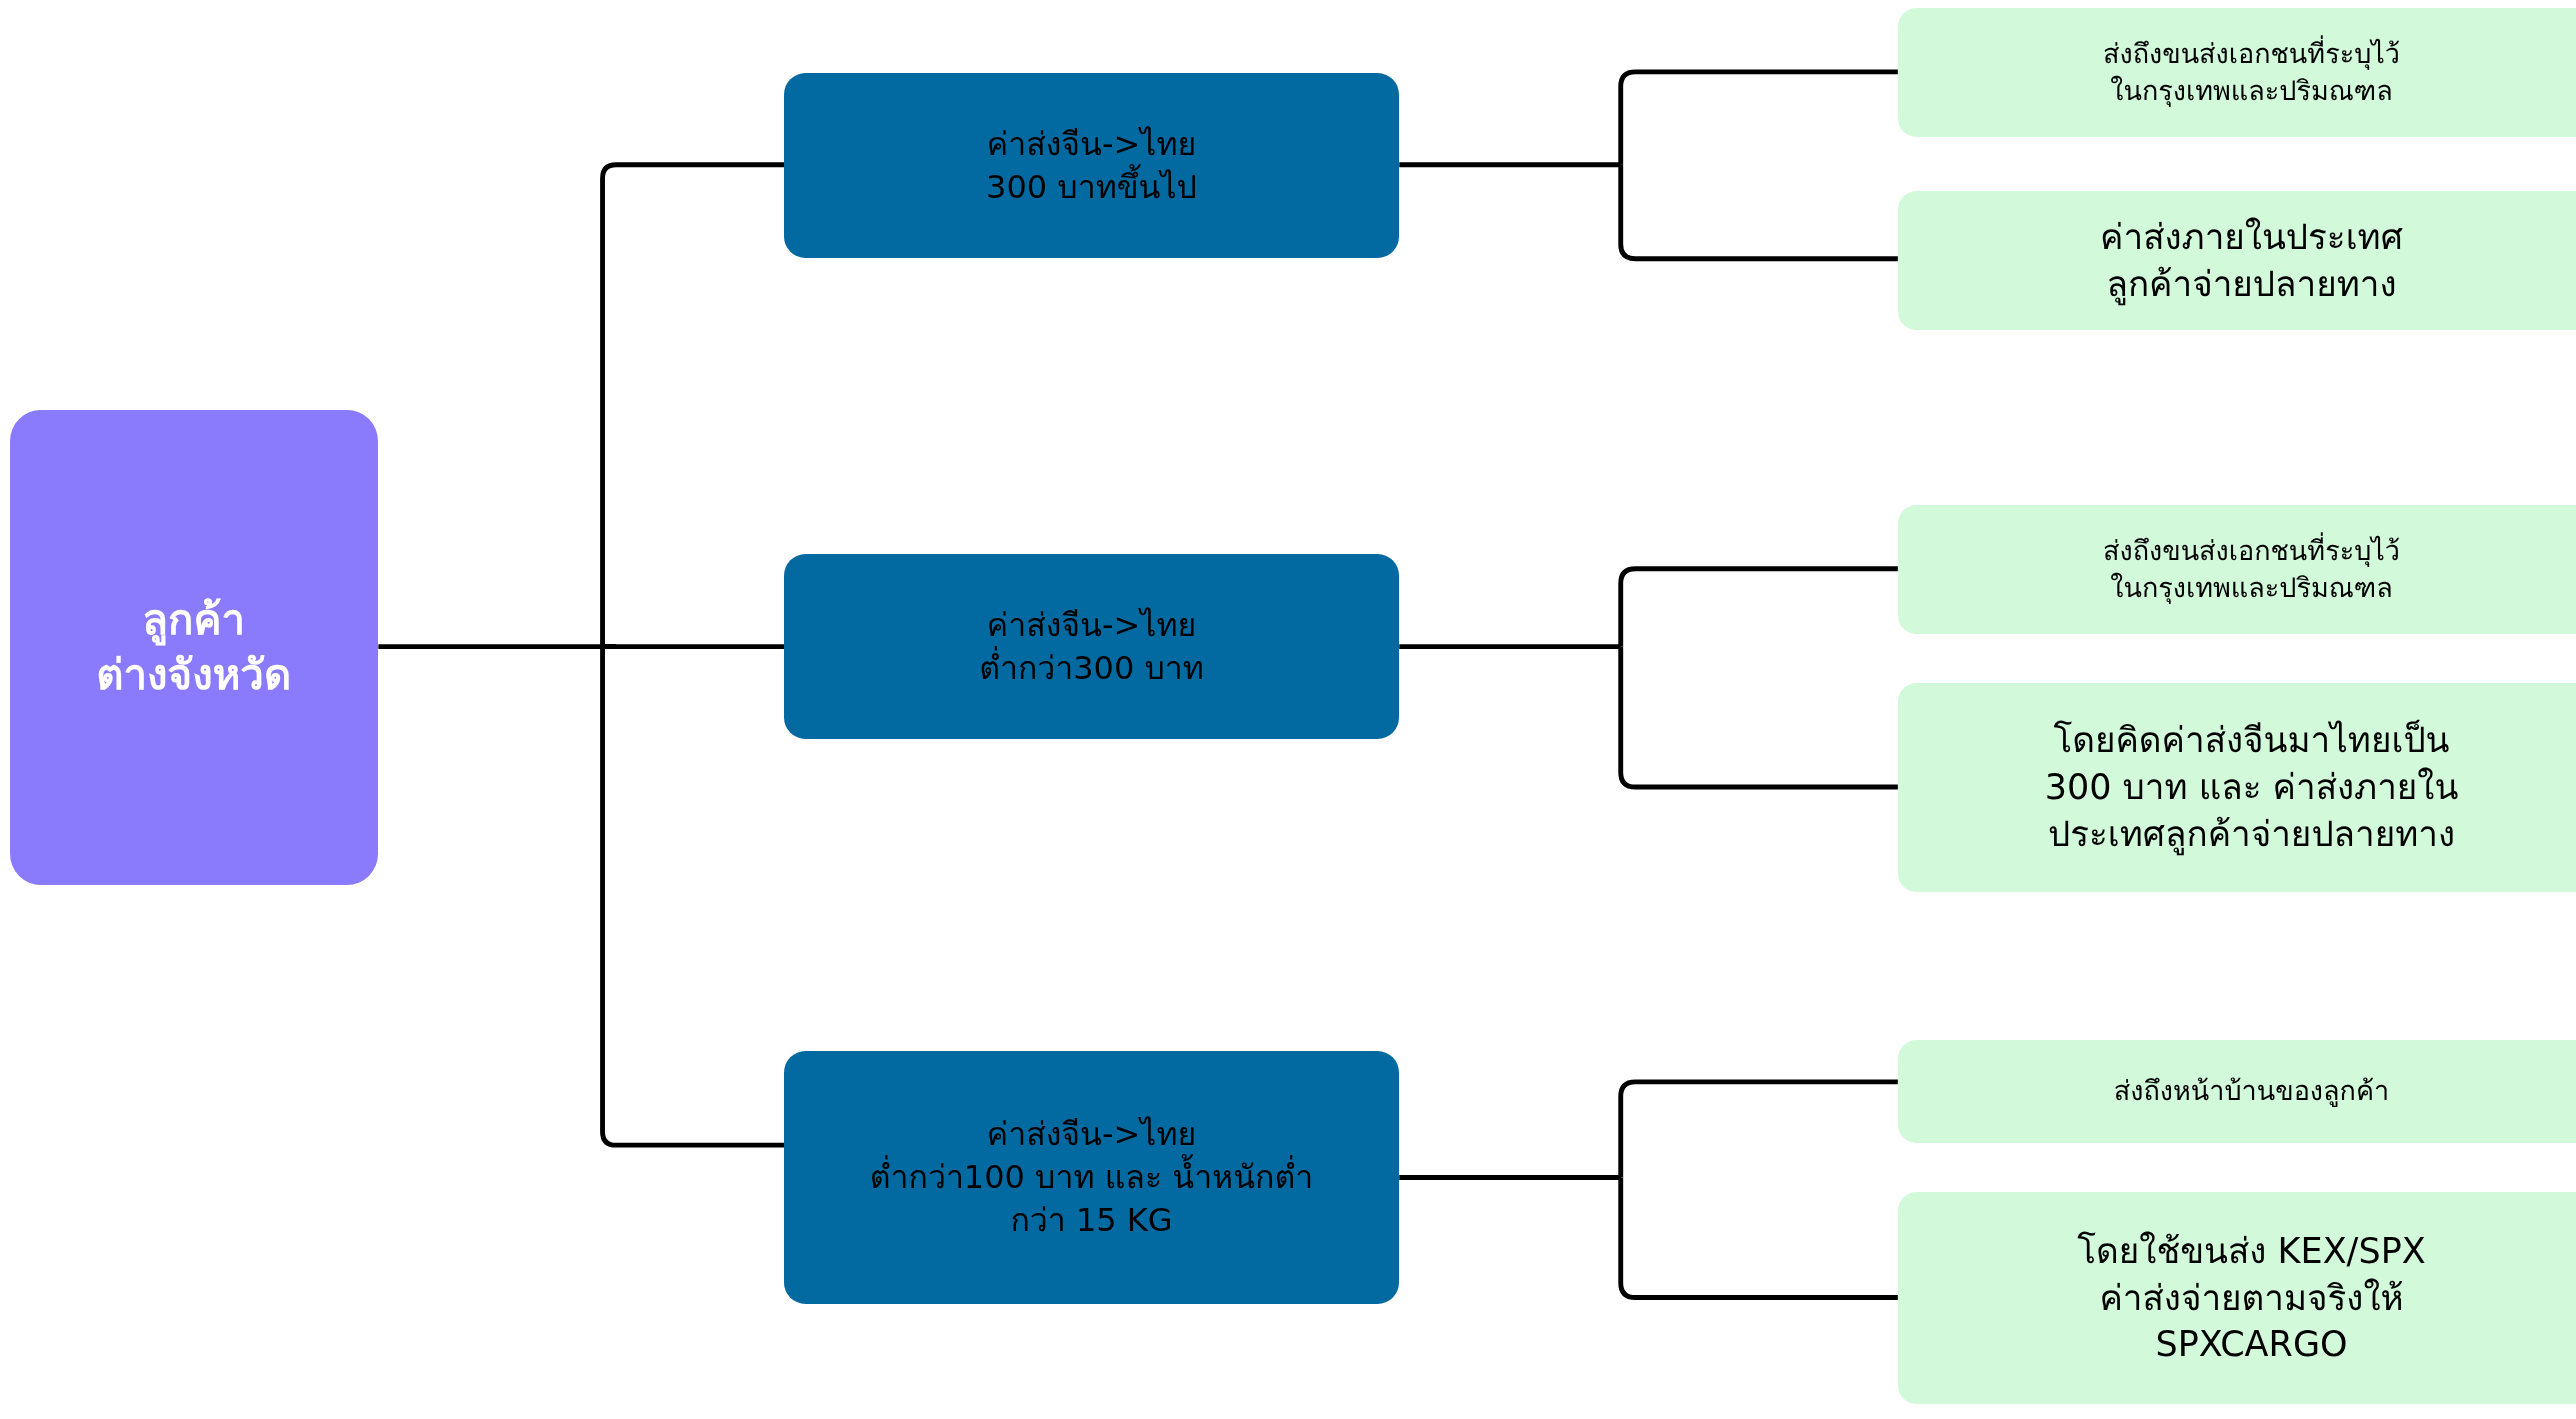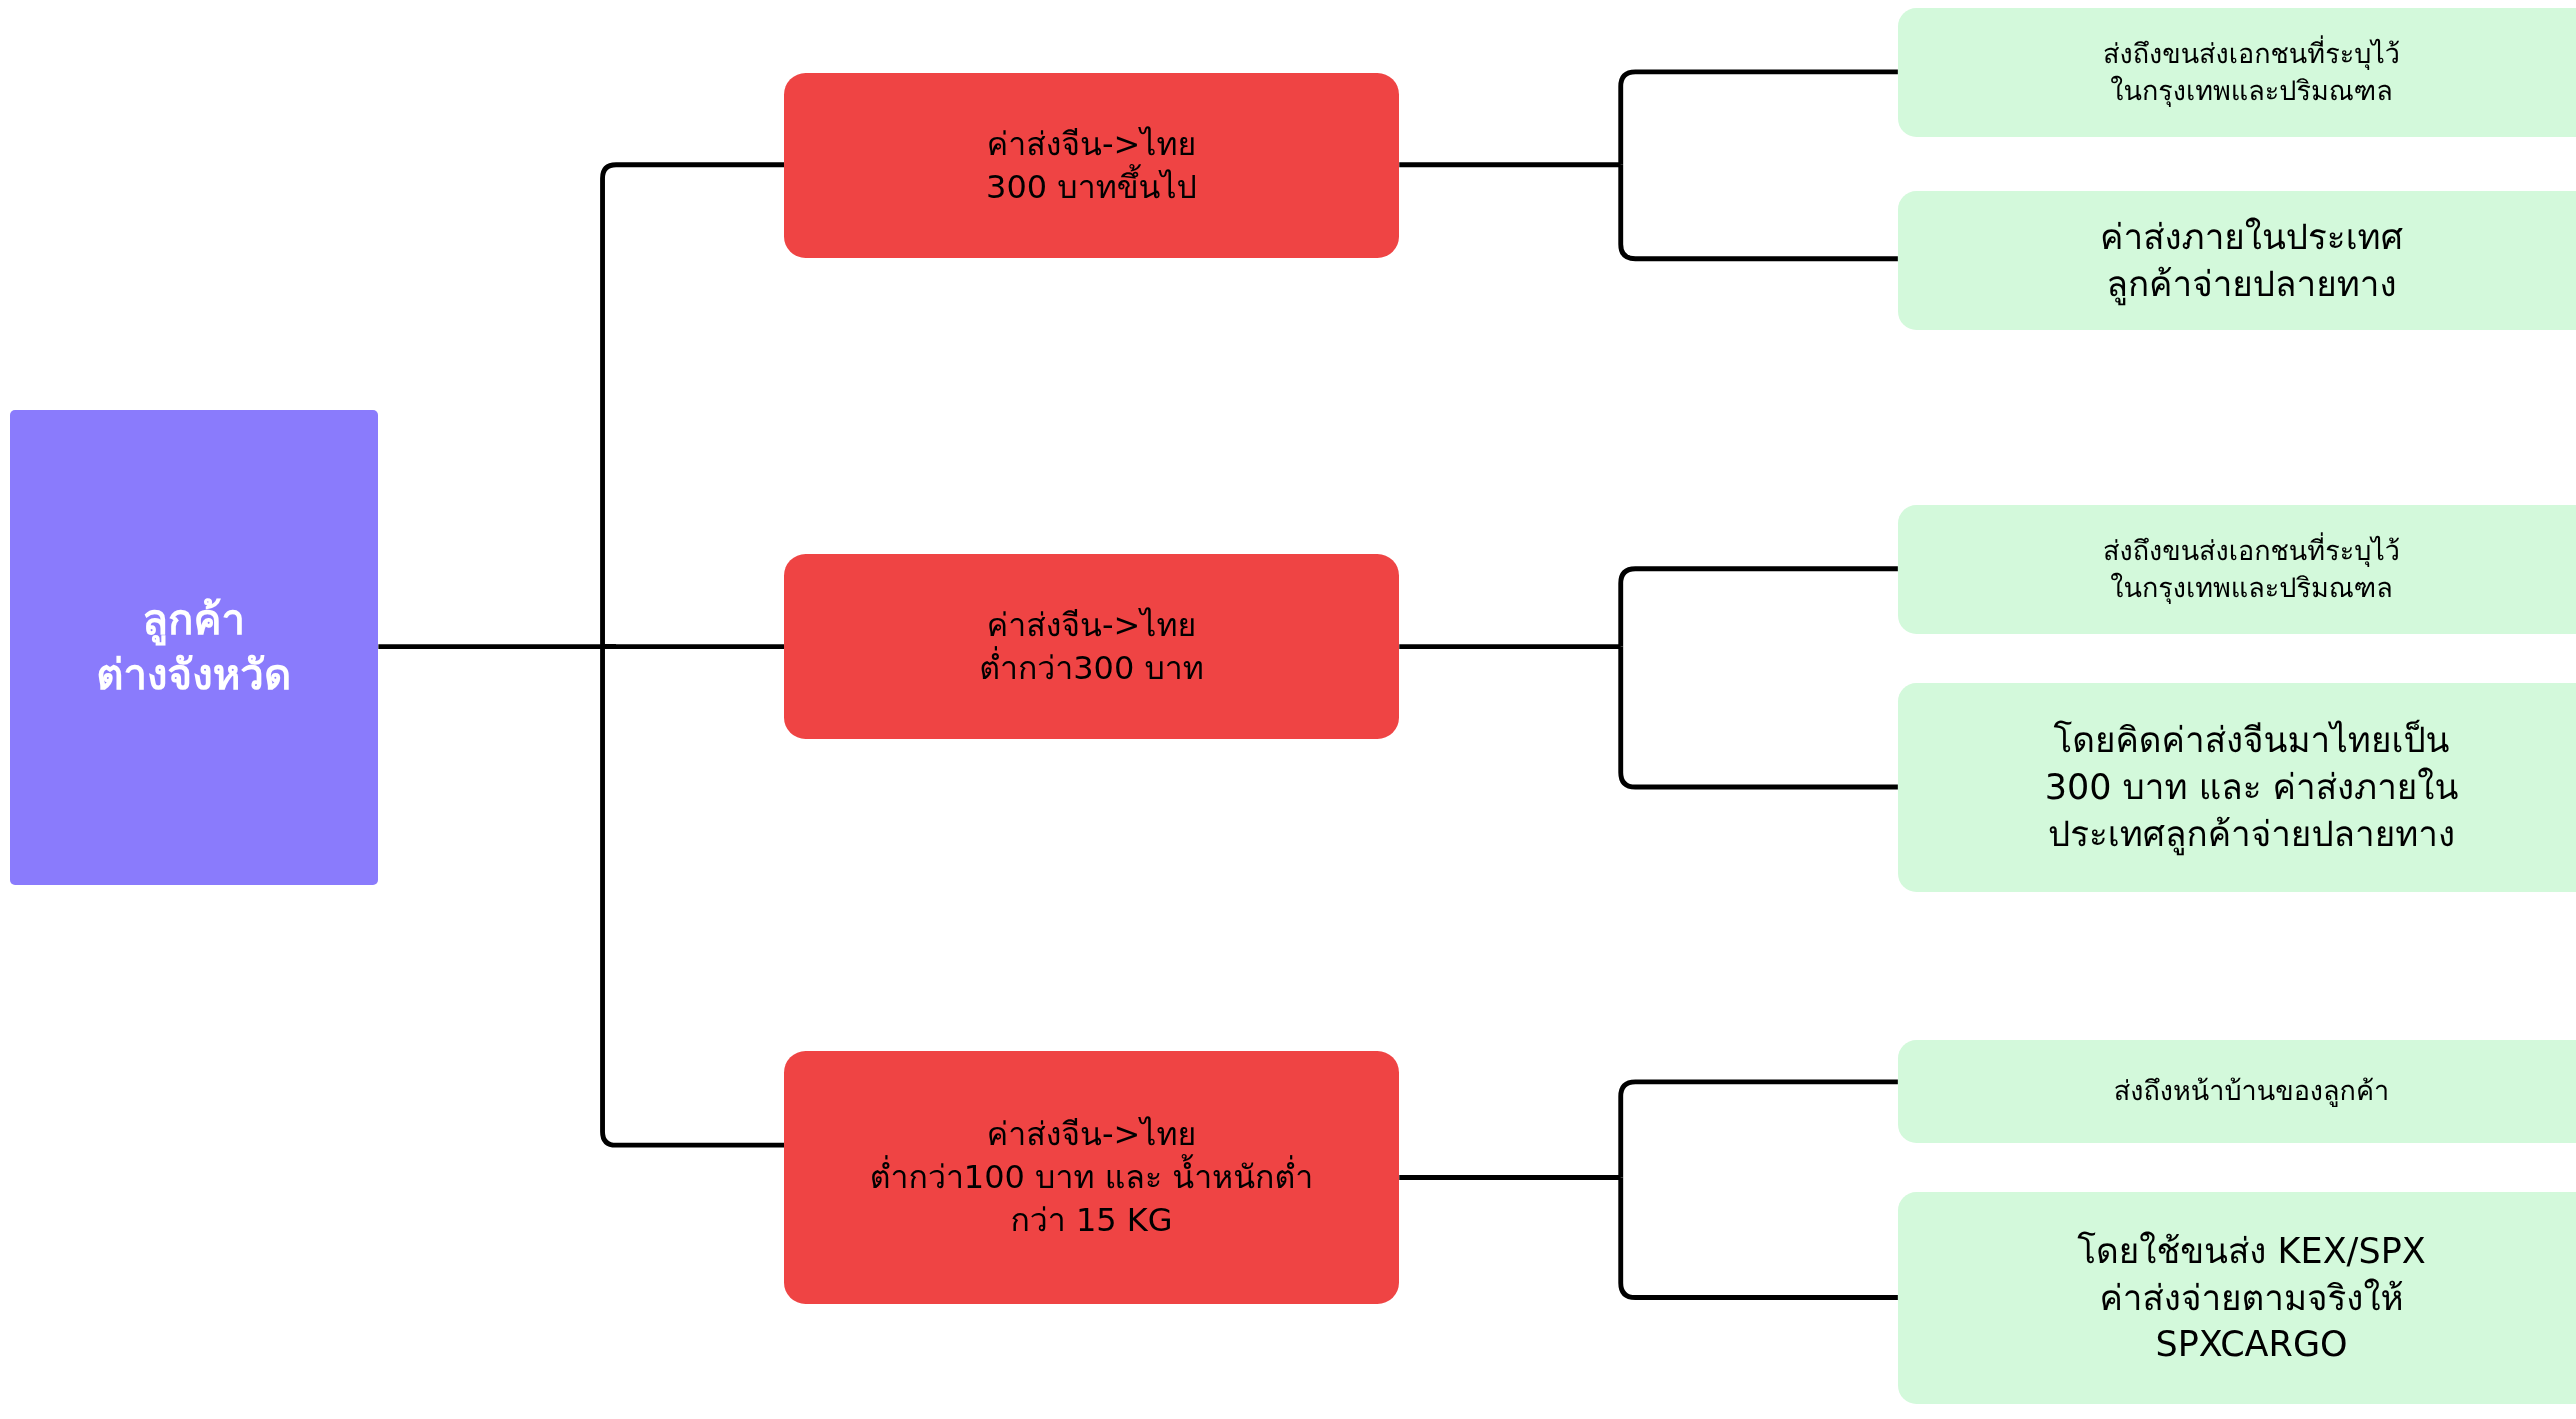--- a/index.html
+++ b/index.html
@@ -26,25 +26,25 @@
     line-height: 1.34;
     white-space: pre-line;
     color: #000000;
     padding: 5.4px 13px;
   }
   .node-root {
     background: #8A7BFC;
     color: #FFFFFF;
     font-weight: bold;
     font-size: 42px;
-    border-radius: 5px;
+    border-radius: 31px;
     line-height: 1.3;
   }
   .node-mid {
-    background: #ef4444;
+    background: #0369a1;
     font-size: 32px;
     border-radius: 21.6px;
   }
   .node-leaf {
     background: #D3F9DB;
     border-radius: 18.4px;
   }
   .leaf-small { font-size: 27px; }
   .leaf-large { font-size: 35px; }
   svg.edges {

